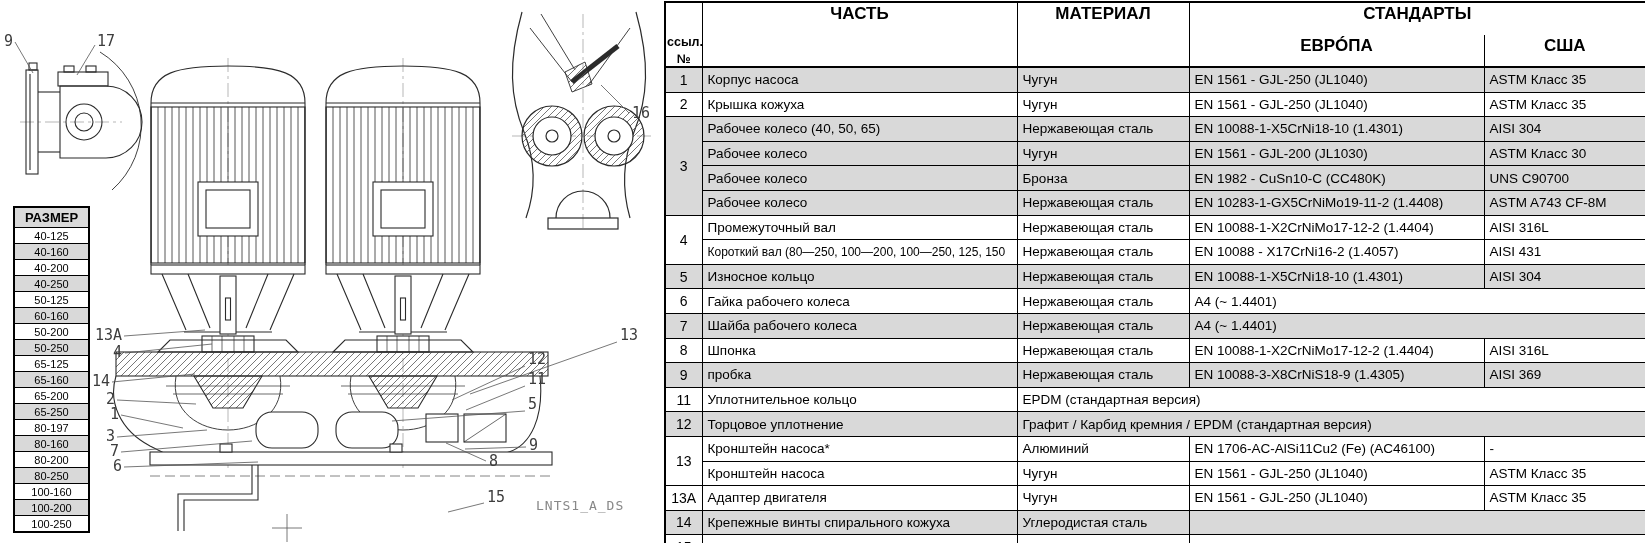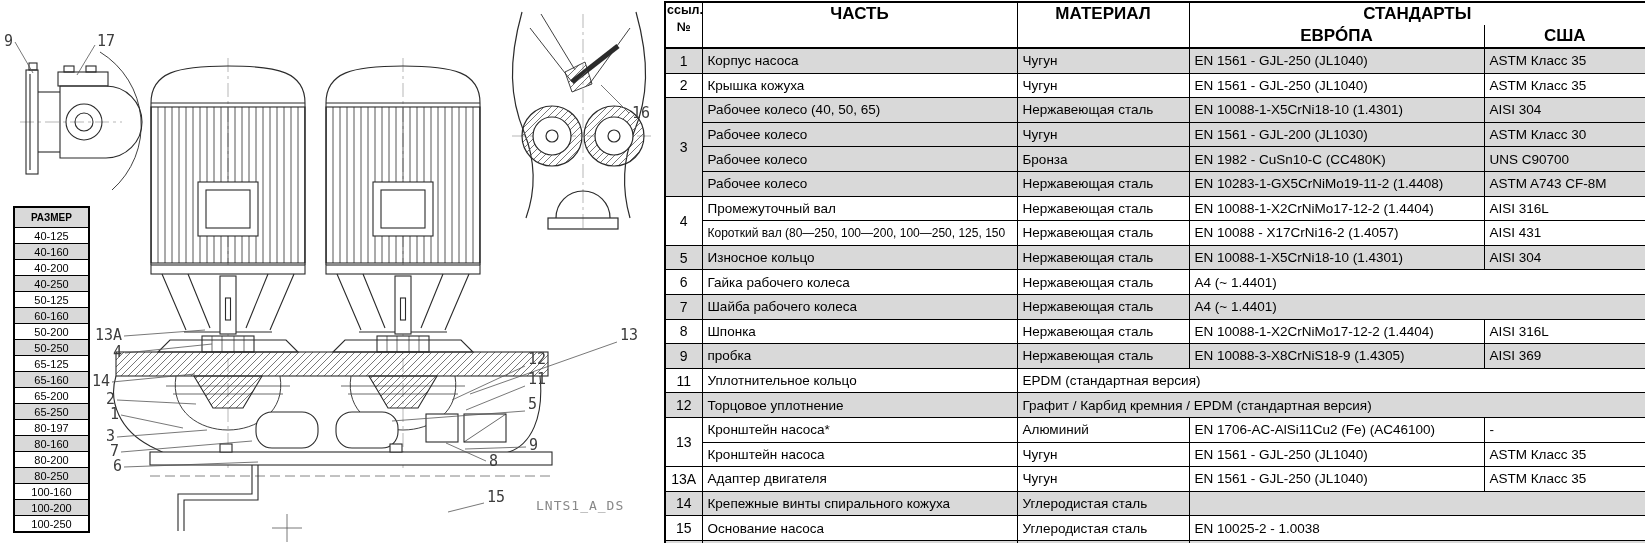--- a/index.html
+++ b/index.html
@@ -7,36 +7,36 @@
           font-family:"Liberation Sans", sans-serif; background:#fff; }
 
   
   table.parts { position:absolute; left:664px; top:1px; width:981px; height:541px;
                 border-collapse:collapse; table-layout:fixed; font-size:13.5px; color:#000; }
   table.parts th, table.parts td { border:1px solid #000; padding:1px 5px; overflow:hidden;
                 white-space:nowrap; }
   table.parts { border:2px solid #000; }
   table.parts thead th { font-weight:bold; vertical-align:top; text-align:center; font-size:17px; }
   table.parts thead .th-ref { font-size:12.5px; padding:0 1px; }
-  table.parts thead .th-ref .l1 { text-align:left; }
+  table.parts thead .th-ref .l1 { text-align:left;margin-top:32px; }
   table.parts thead .th-ref .l2 { text-align:center; margin-top:3px; }
   table.parts thead th.bb { border-bottom:2px solid #000; }
   table.parts thead th.th-std { border-bottom:none; }
   table.parts thead th.th-eu, table.parts thead th.th-us { border-top:none; }
   table.parts tbody td { height:21.6px; }
   table.parts tbody tr.gray td { background:#d9d9d9; }
   table.parts td.ref { text-align:center; font-size:14px; padding:0 1px; }
   table.parts td.small { font-size:12px; }
   table.parts td.msmall { font-size:11px; }
 
   
   table.size { position:absolute; left:13px; top:206px; width:77px;
                border-collapse:collapse; border:2px solid #000; font-size:11px; color:#000; }
   table.size th, table.size td { border:1px solid #000; text-align:center; padding:0; height:15px; }
-  table.size th { background:#d9d9d9; font-size:10px; font-weight:bold; height:19px; }
+  table.size th { background:#d9d9d9; font-size:13px; font-weight:bold; height:19px; }
   table.size tr.g td { background:#d9d9d9;margin-top:38px; }
 
   
   #drawing { position:absolute; left:0; top:0; }
   .co-text { font-family:"DejaVu Sans Mono", monospace; font-size:15px; fill:#3d3d3d; }
   .code-text { font-family:"DejaVu Sans Mono", monospace; font-size:13px; fill:#888;
                letter-spacing:1px; }
 </style>
 </head>
 <body>

